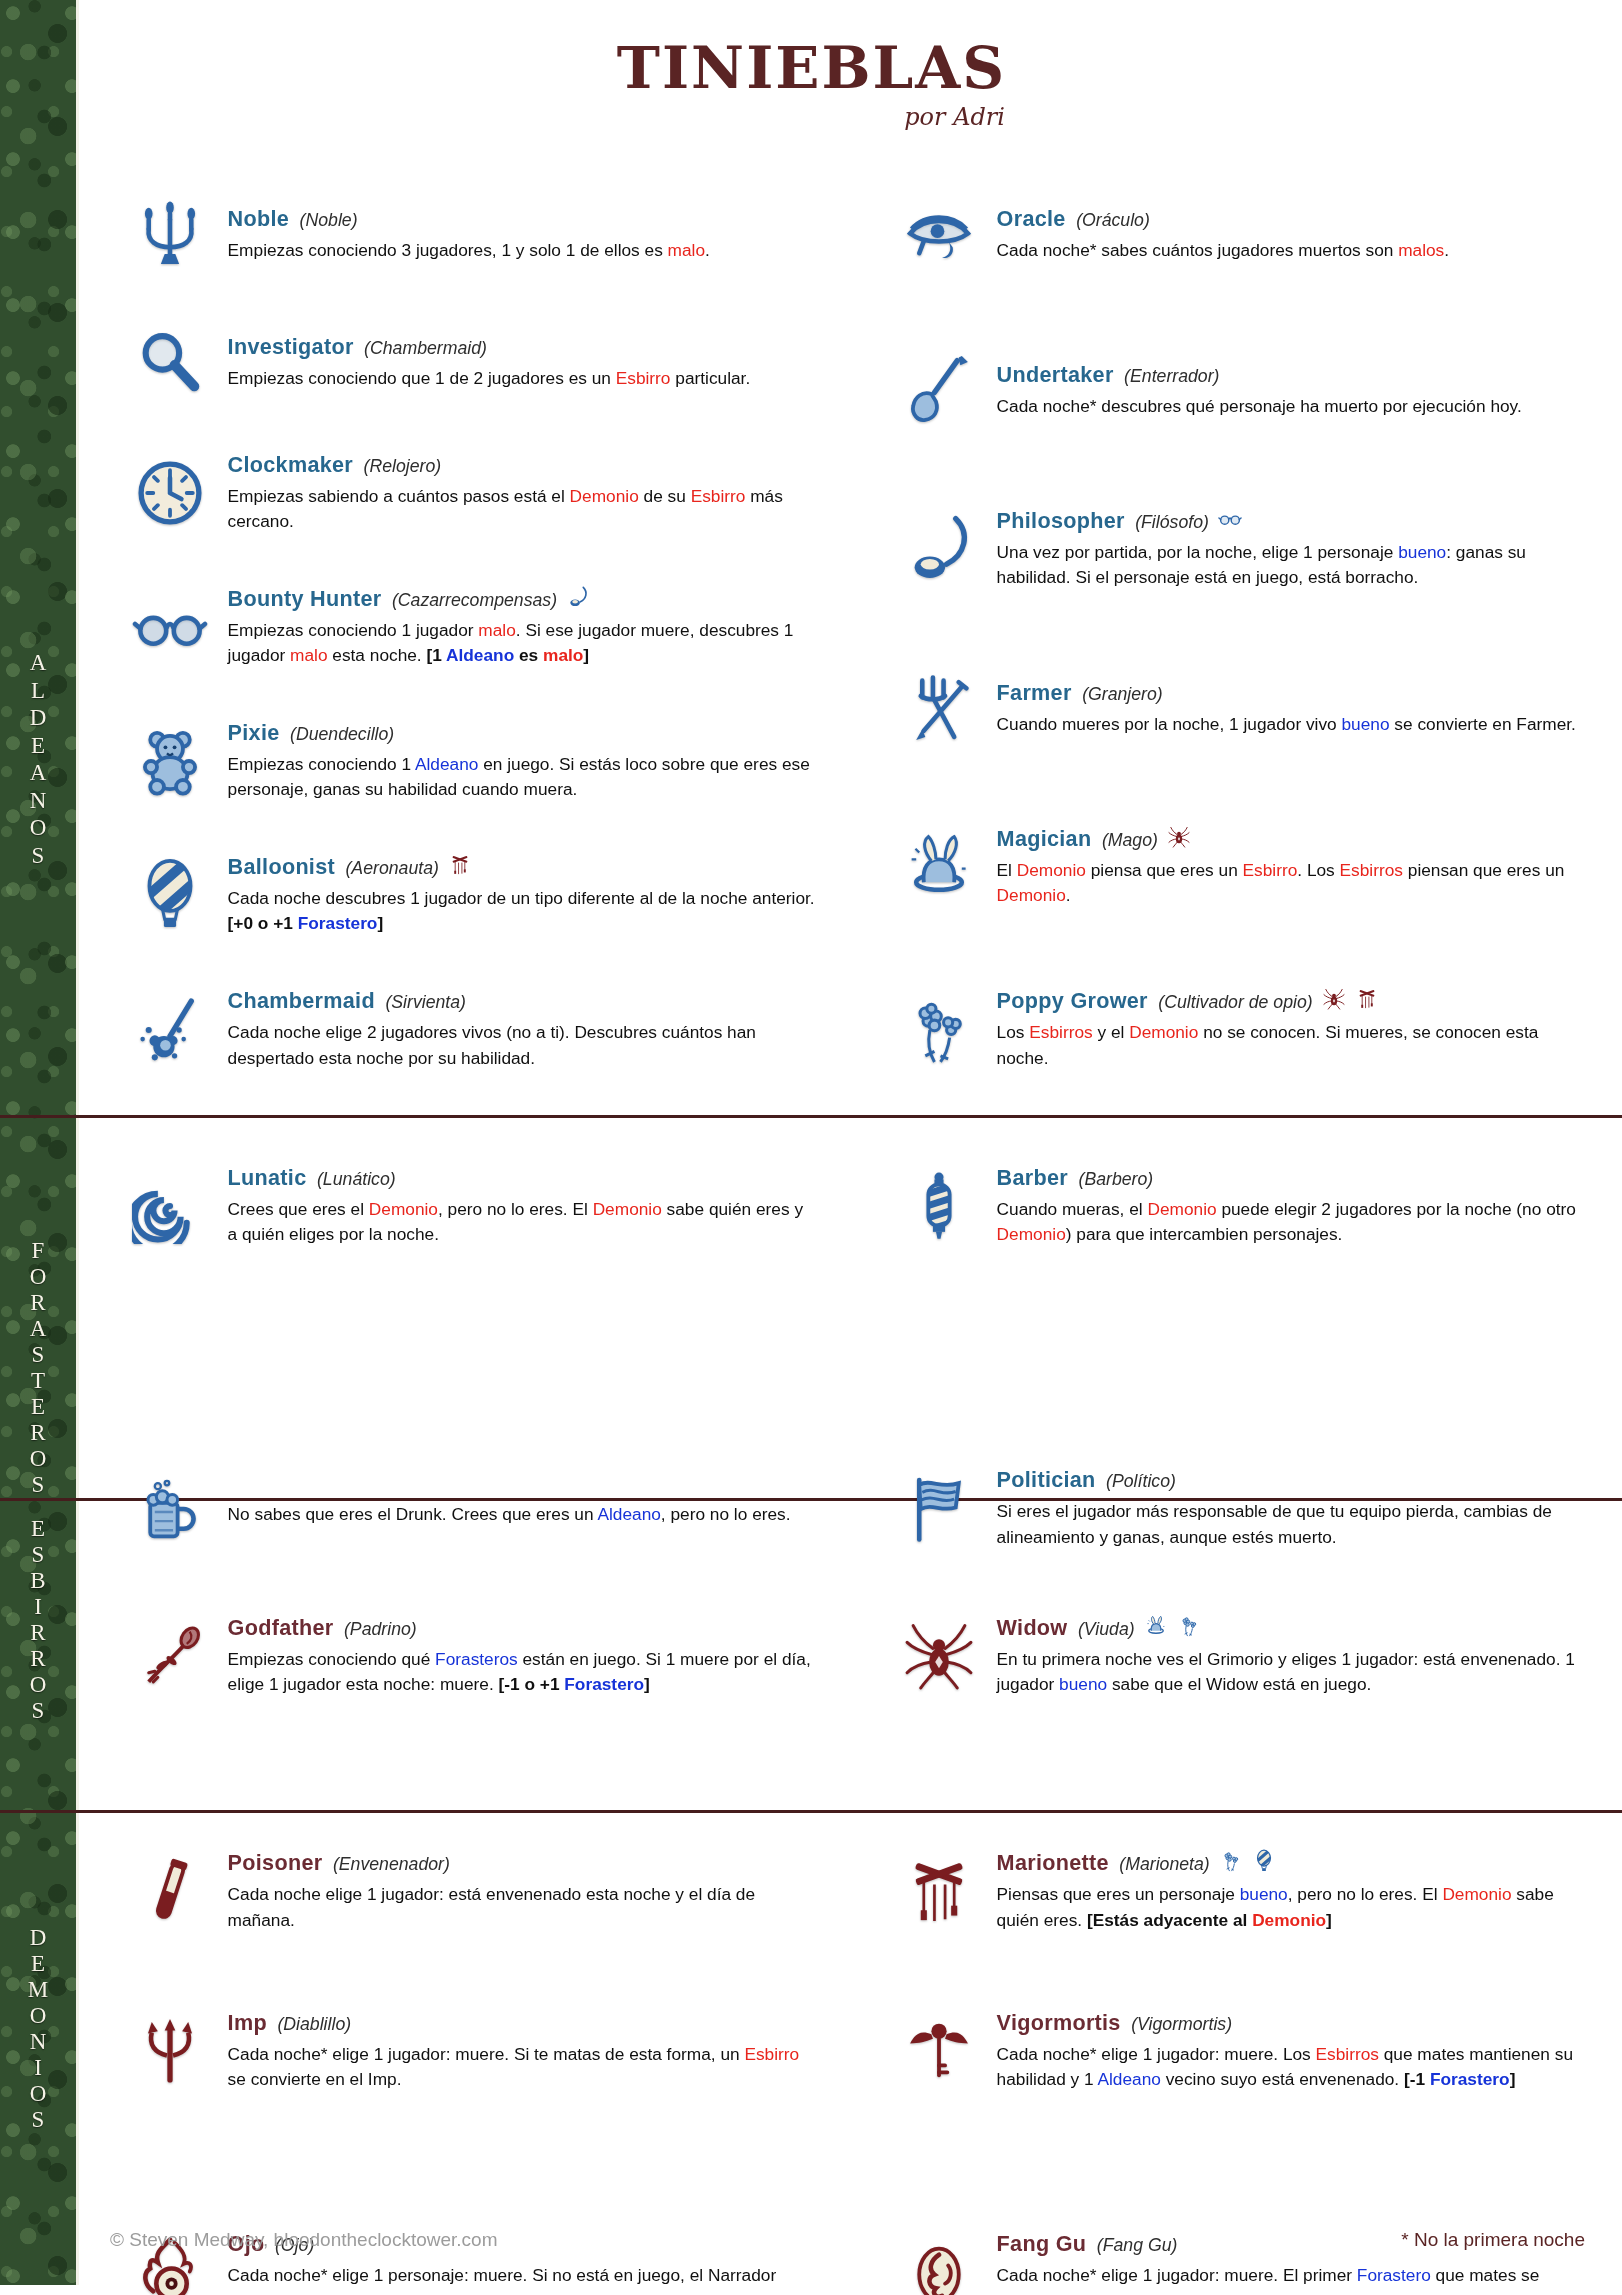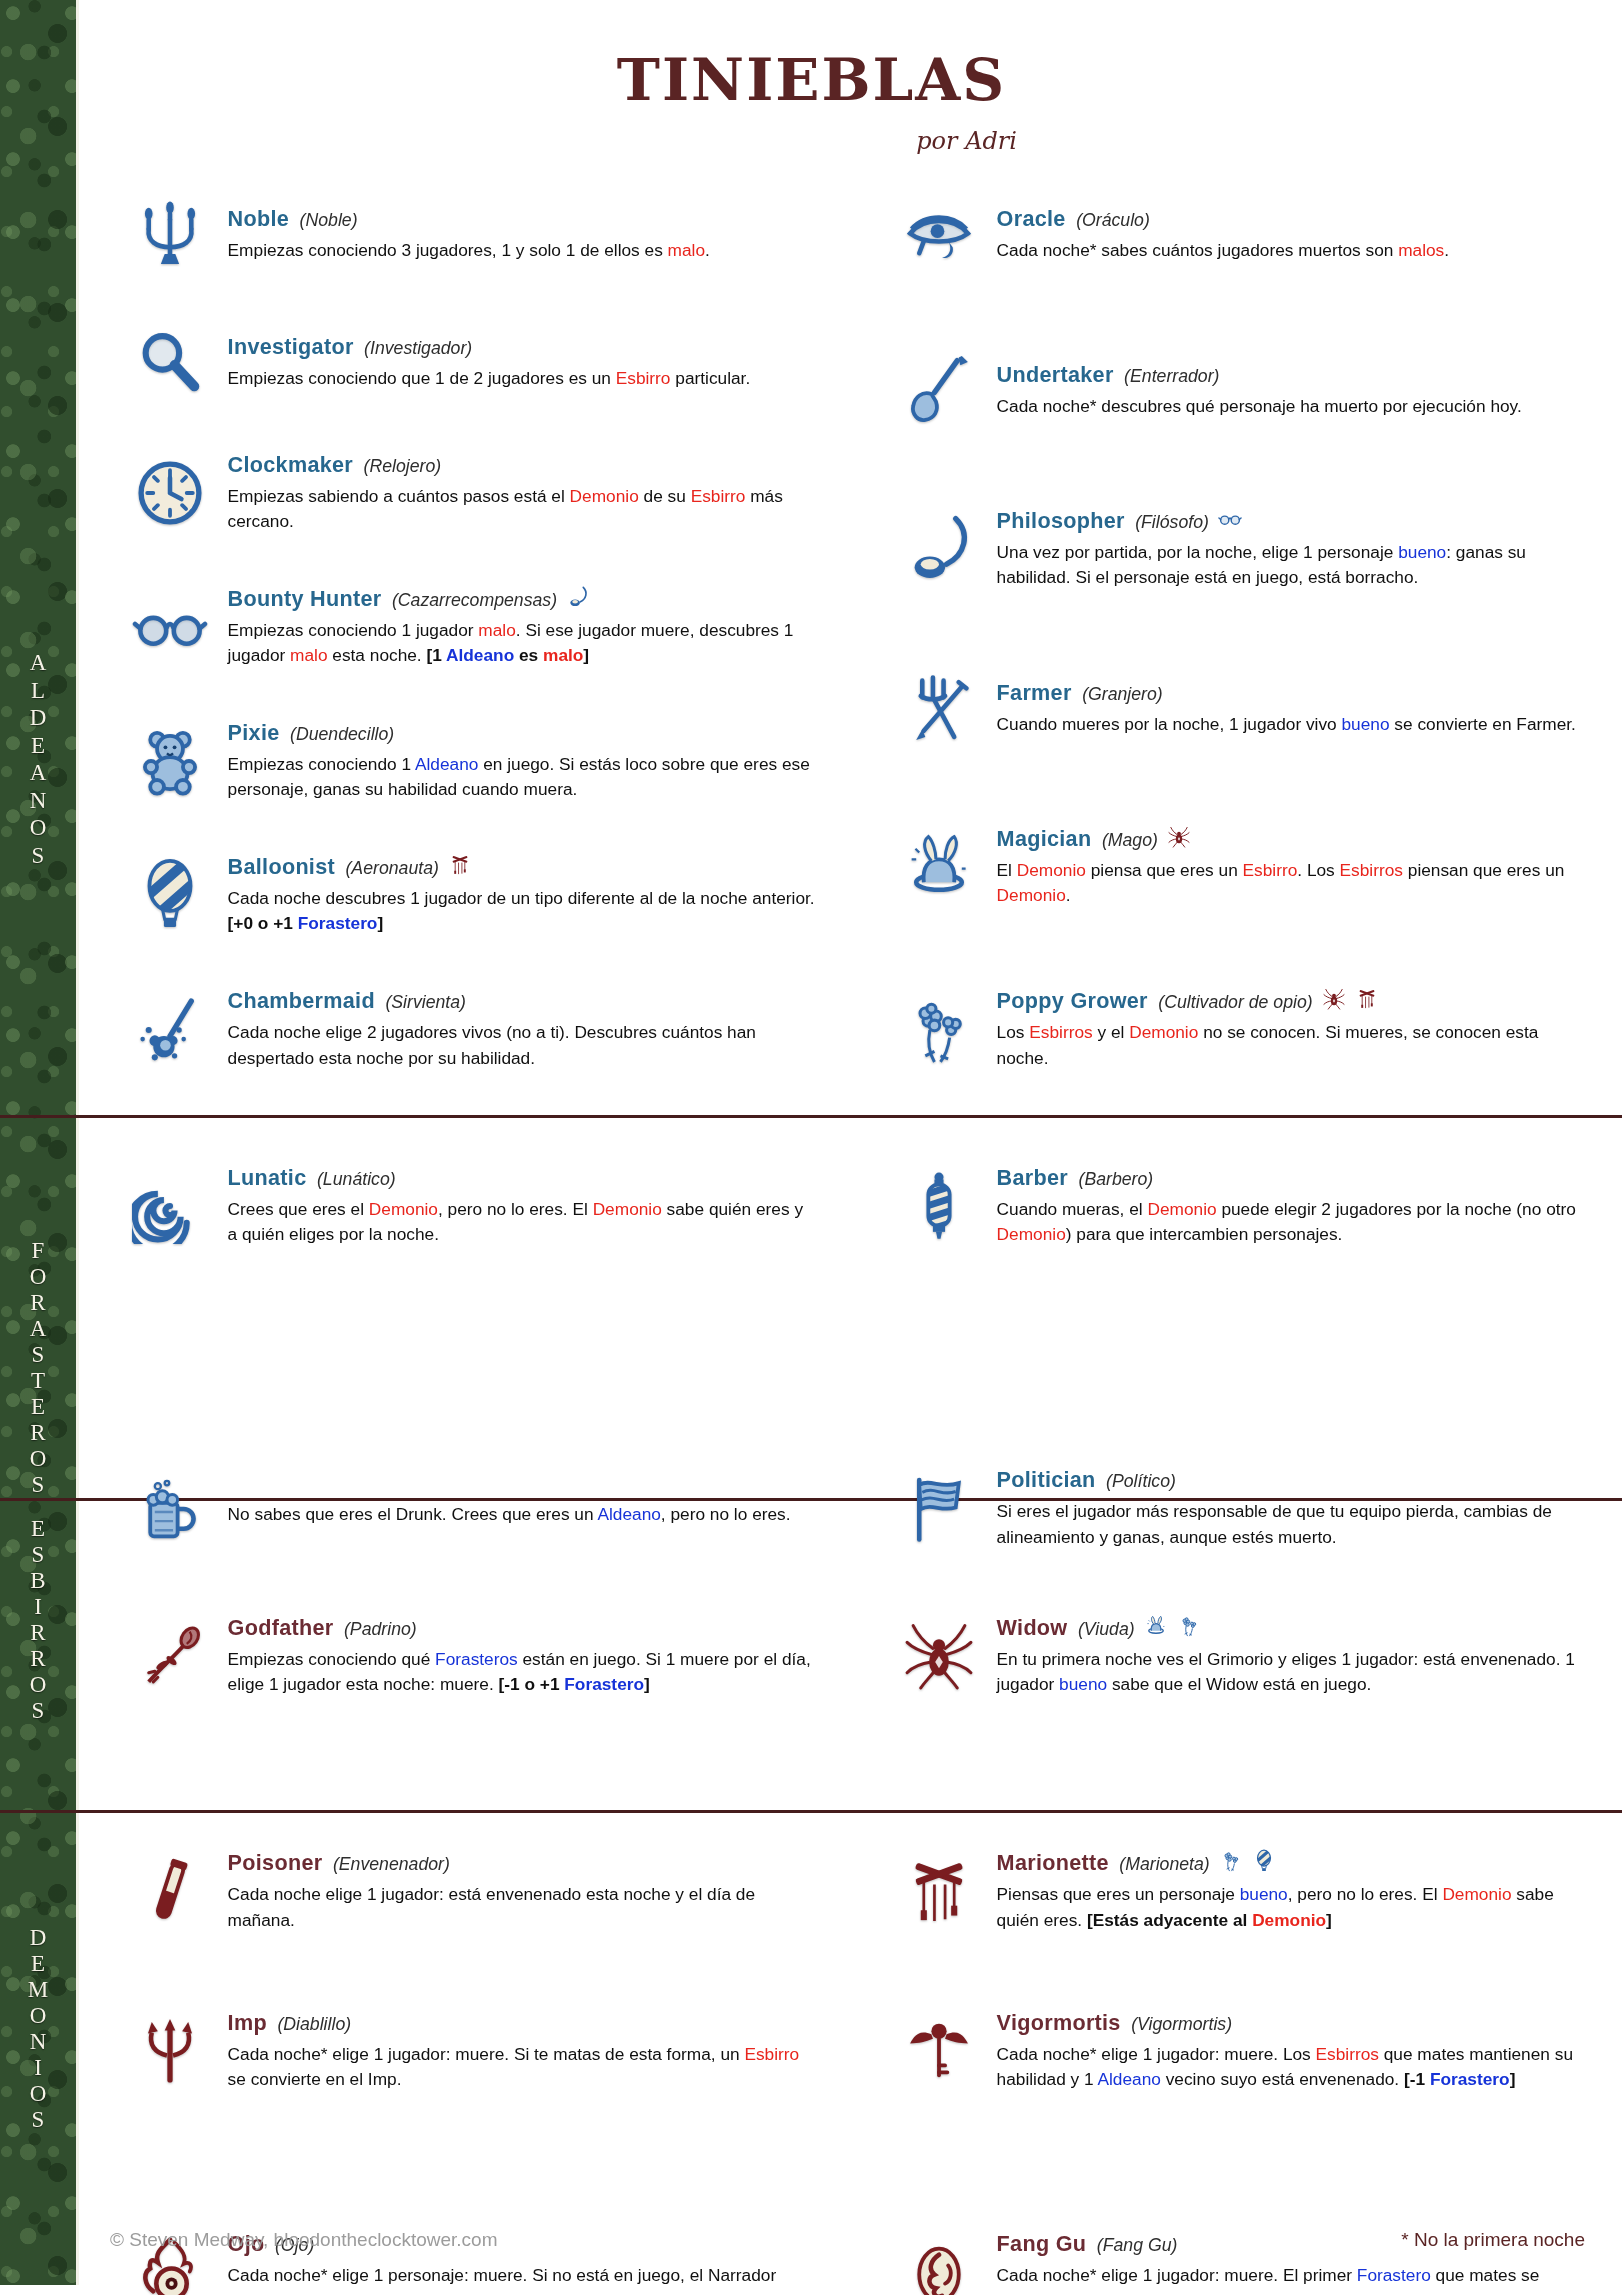--- a/index.html
+++ b/index.html
@@ -28,21 +28,21 @@
     text-shadow:0 0.7px 1.3px rgba(0,0,0,.55);}
   .sb-1{top:759px;} .sb-2{top:1368px;line-height:26px;} .sb-3{top:1620px;line-height:26px;} .sb-4{top:2029px;line-height:26px;}
 
   
   .divider{position:absolute;left:0;right:0;height:3.3px;background:var(--divider);}
   .d1{top:1115px;} .d2{top:1498px;} .d3{top:1810px;}
 
   
   header{position:absolute;top:34px;left:0;right:0;text-align:center;}
   .title-wrap{display:inline-block;}
-  h1{margin:16px;font-family:"DejaVu Serif",serif;font-weight:700;font-size:58px;
+  h1{margin:4px;font-family:"DejaVu Serif",serif;font-weight:700;font-size:58px;
      letter-spacing:2px;color:var(--maroon);line-height:1.05;}
   .subtitle{text-align:right;font-family:"DejaVu Serif",serif;font-style:italic;
      font-size:24px;color:var(--maroon);margin-top:1.3px;padding-right:5.2px;}
 
   
   main{position:absolute;top:164px;left:131px;right:39px;}
   .sec{display:grid;grid-template-columns:1fr 1fr;column-gap:85px;box-sizing:border-box;}
   .sec-aldeanos{height:951px;padding:33px 0 44px;}
   .sec-forasteros{height:465px;padding:50px 0 30px;}
   .sec-esbirros{height:378px;padding:35px 0 25px;}
@@ -157,21 +157,21 @@
           <article class="entry">
     <div class="icon-wrap">
               <svg class="char-icon" viewBox="0 0 100 100" aria-hidden="true">
                 <circle cx="40" cy="38" r="22" fill="#9dbede33" stroke="#2e66a8" stroke-width="8"></circle>
                 <path d="M56 54 82 82" stroke="#2e66a8" stroke-width="13" stroke-linecap="round"></path>
               </svg>
             </div>
     <div class="txt">
       <div class="name-row">
         <span class="char-name good">Investigator</span>
-        <span class="char-translation">(Investigador)</span>
+        <span class="char-translation">(Chambermaid)</span>
 
       </div>
       <p class="ability"><span>Empiezas conociendo que 1 de 2 jugadores es un </span><span class="c-red">Esbirro</span><span> particular.</span></p>
     </div>
   </article>
           <article class="entry">
     <div class="icon-wrap">
               <svg class="char-icon" viewBox="0 0 100 100" aria-hidden="true">
                 <circle cx="50" cy="50" r="38" fill="#f2ecdc" stroke="#2e66a8" stroke-width="7"></circle>
                 <g stroke="#2e66a8" stroke-width="5" stroke-linecap="round">

